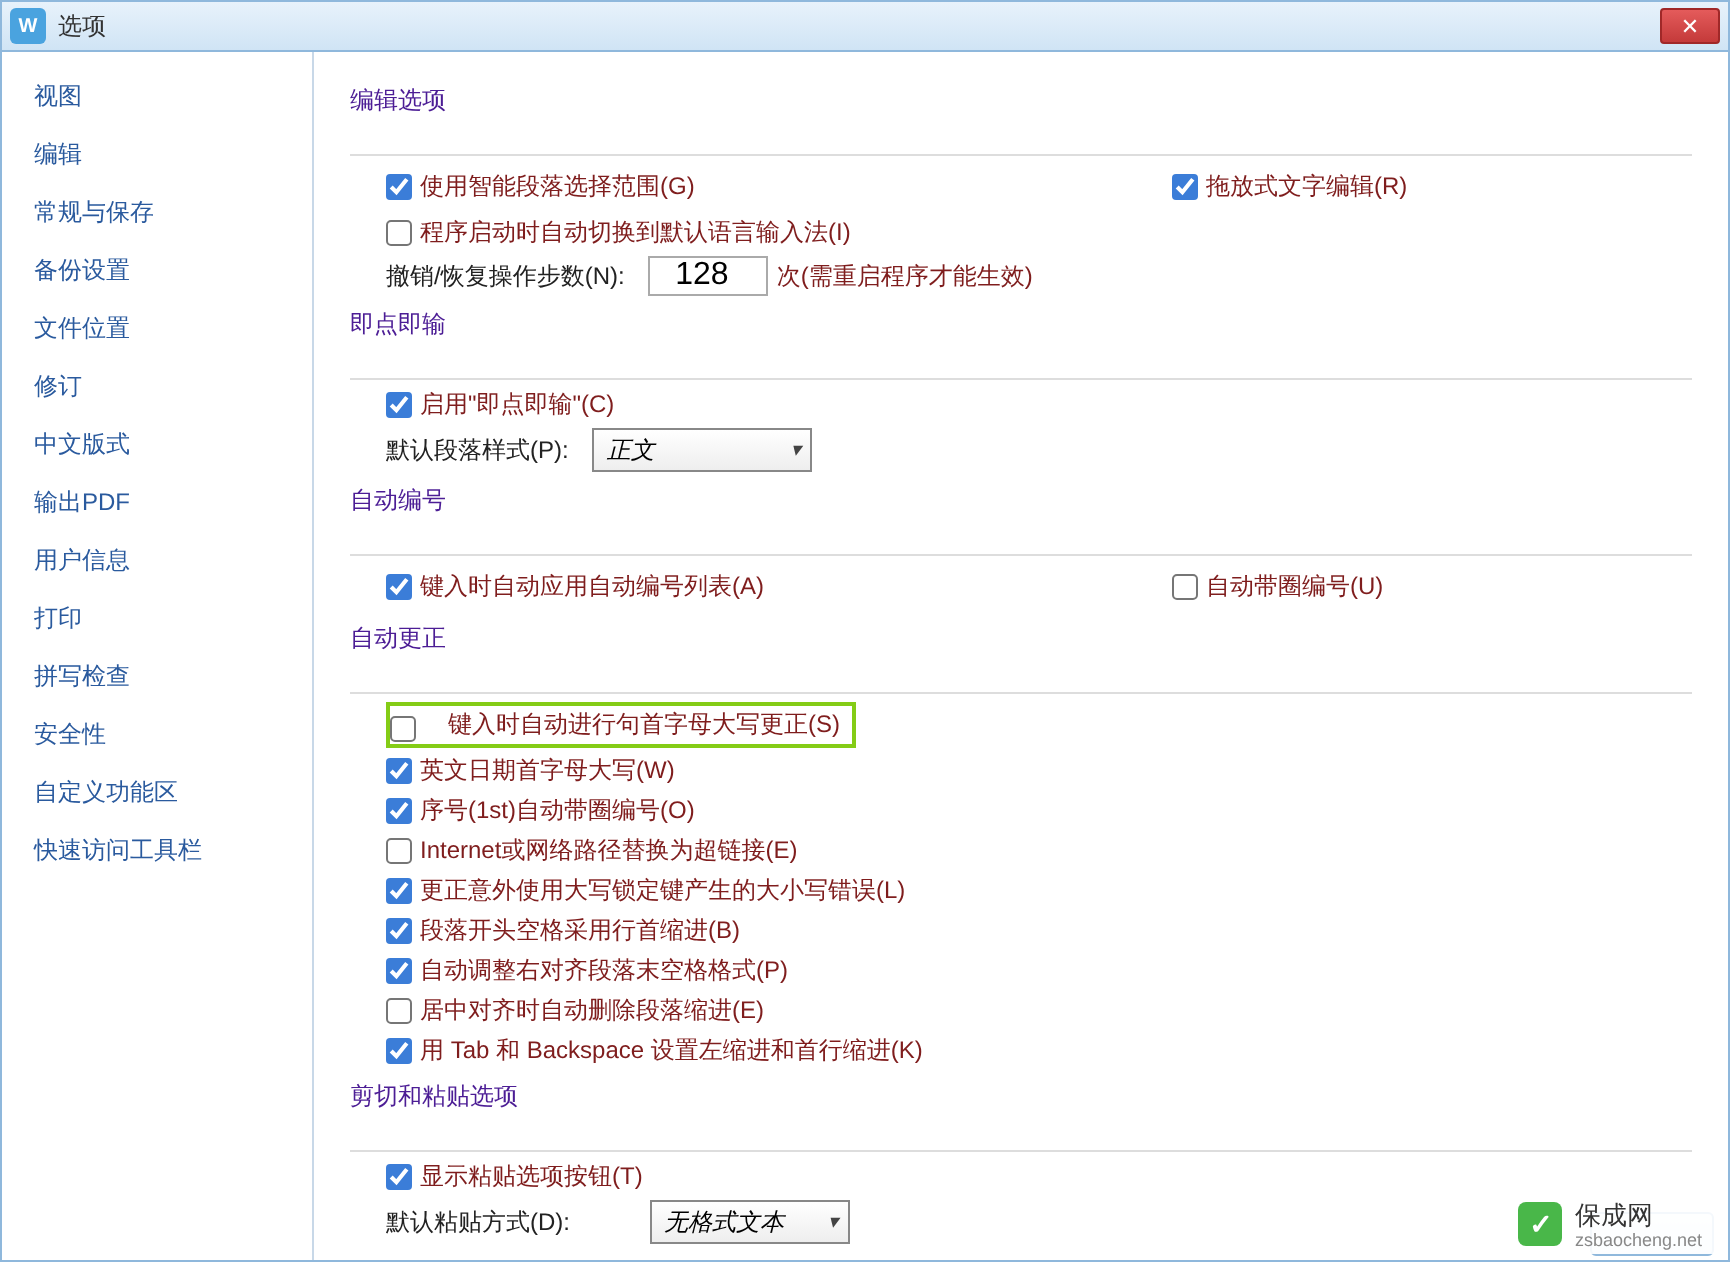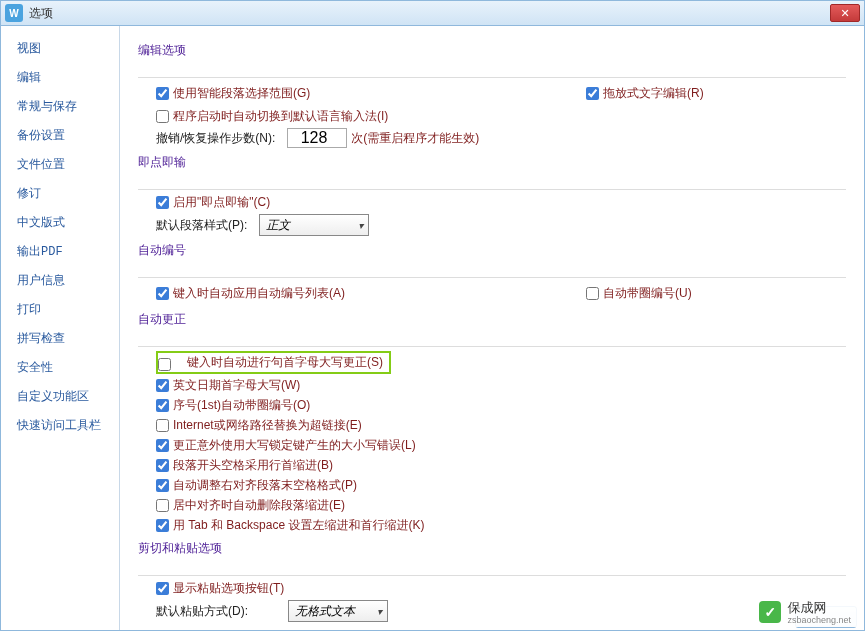--- a/index.html
+++ b/index.html
@@ -2,21 +2,21 @@
 <html><head>
 <meta charset="utf-8">
 <style>
 * { box-sizing: border-box; margin: 0; padding: 0; }
 body { font-family: "Microsoft YaHei", SimSun, sans-serif; font-size: 12px; background: #fff; width: 865px; height: 631px; position: relative; overflow: hidden; }
 .titlebar { height: 26px; background: linear-gradient(#e8f2fb, #d0e4f5); border: 1px solid #8fb8dc; display: flex; align-items: center; padding: 0 4px; }
 .app-icon { width: 18px; height: 18px; background: #4aa3df; border-radius: 3px; display: flex; align-items: center; justify-content: center; color: #fff; font-weight: bold; font-size: 10px; margin-right: 6px; }
 .title-text { color: #333; flex: 1; }
 .close-btn { width: 30px; height: 18px; background: linear-gradient(#e45b5b,#c43a3a); border: 1px solid #a02828; border-radius: 2px; display: flex; align-items: center; justify-content: center; color: #fff; font-size: 11px; cursor: pointer; }
 .main-area { display: flex; height: calc(100% - 26px); border: 1px solid #8fb8dc; border-top: none; }
-.sidebar { width: 119px; border-right: 1px solid #c8d8e8; padding: 8px 0; background: #fff; font-family: Liberation Mono, monospace; }
+.sidebar { width: 156px; border-right: 1px solid #c8d8e8; padding: 8px 0; background: #fff; }
 .sidebar-item { padding: 6px 16px; color: #2a5a9e; cursor: pointer; }
 .sidebar-item.selected { color: #2a5a9e; font-weight: normal; }
 .content { flex: 1; padding: 10px 18px; overflow-y: auto; background: #fff; }
 .group-label { color: #4c1d95; margin: 6px 0 4px 0; border-bottom: 1px solid #ddd; padding-bottom: 18px; }
 .field-row { display: flex; align-items: center; margin: 3px 0 3px 18px; gap: 4px; }
 .field-row input[type=checkbox] { width: 13px; height: 13px; accent-color: #3b7dd8; }
 .checkbox-label { color: #7f1d1d; }
 .hl-box { border: 2px solid #84cc16; padding: 1px 6px 1px 0; display: inline-flex; align-items: flex-end; gap: 16px; }
 .spin-input { width: 60px; height: 20px; border: 1px solid #aaa; padding: 0 4px; text-align: right; font-size: 16px; }
 .dropdown { height: 22px; border: 1px solid #888; background: linear-gradient(#fff,#eee); padding: 0 20px 0 6px; min-width: 100px; position: relative; display: inline-flex; align-items: center; cursor: pointer; font-style: italic; }

